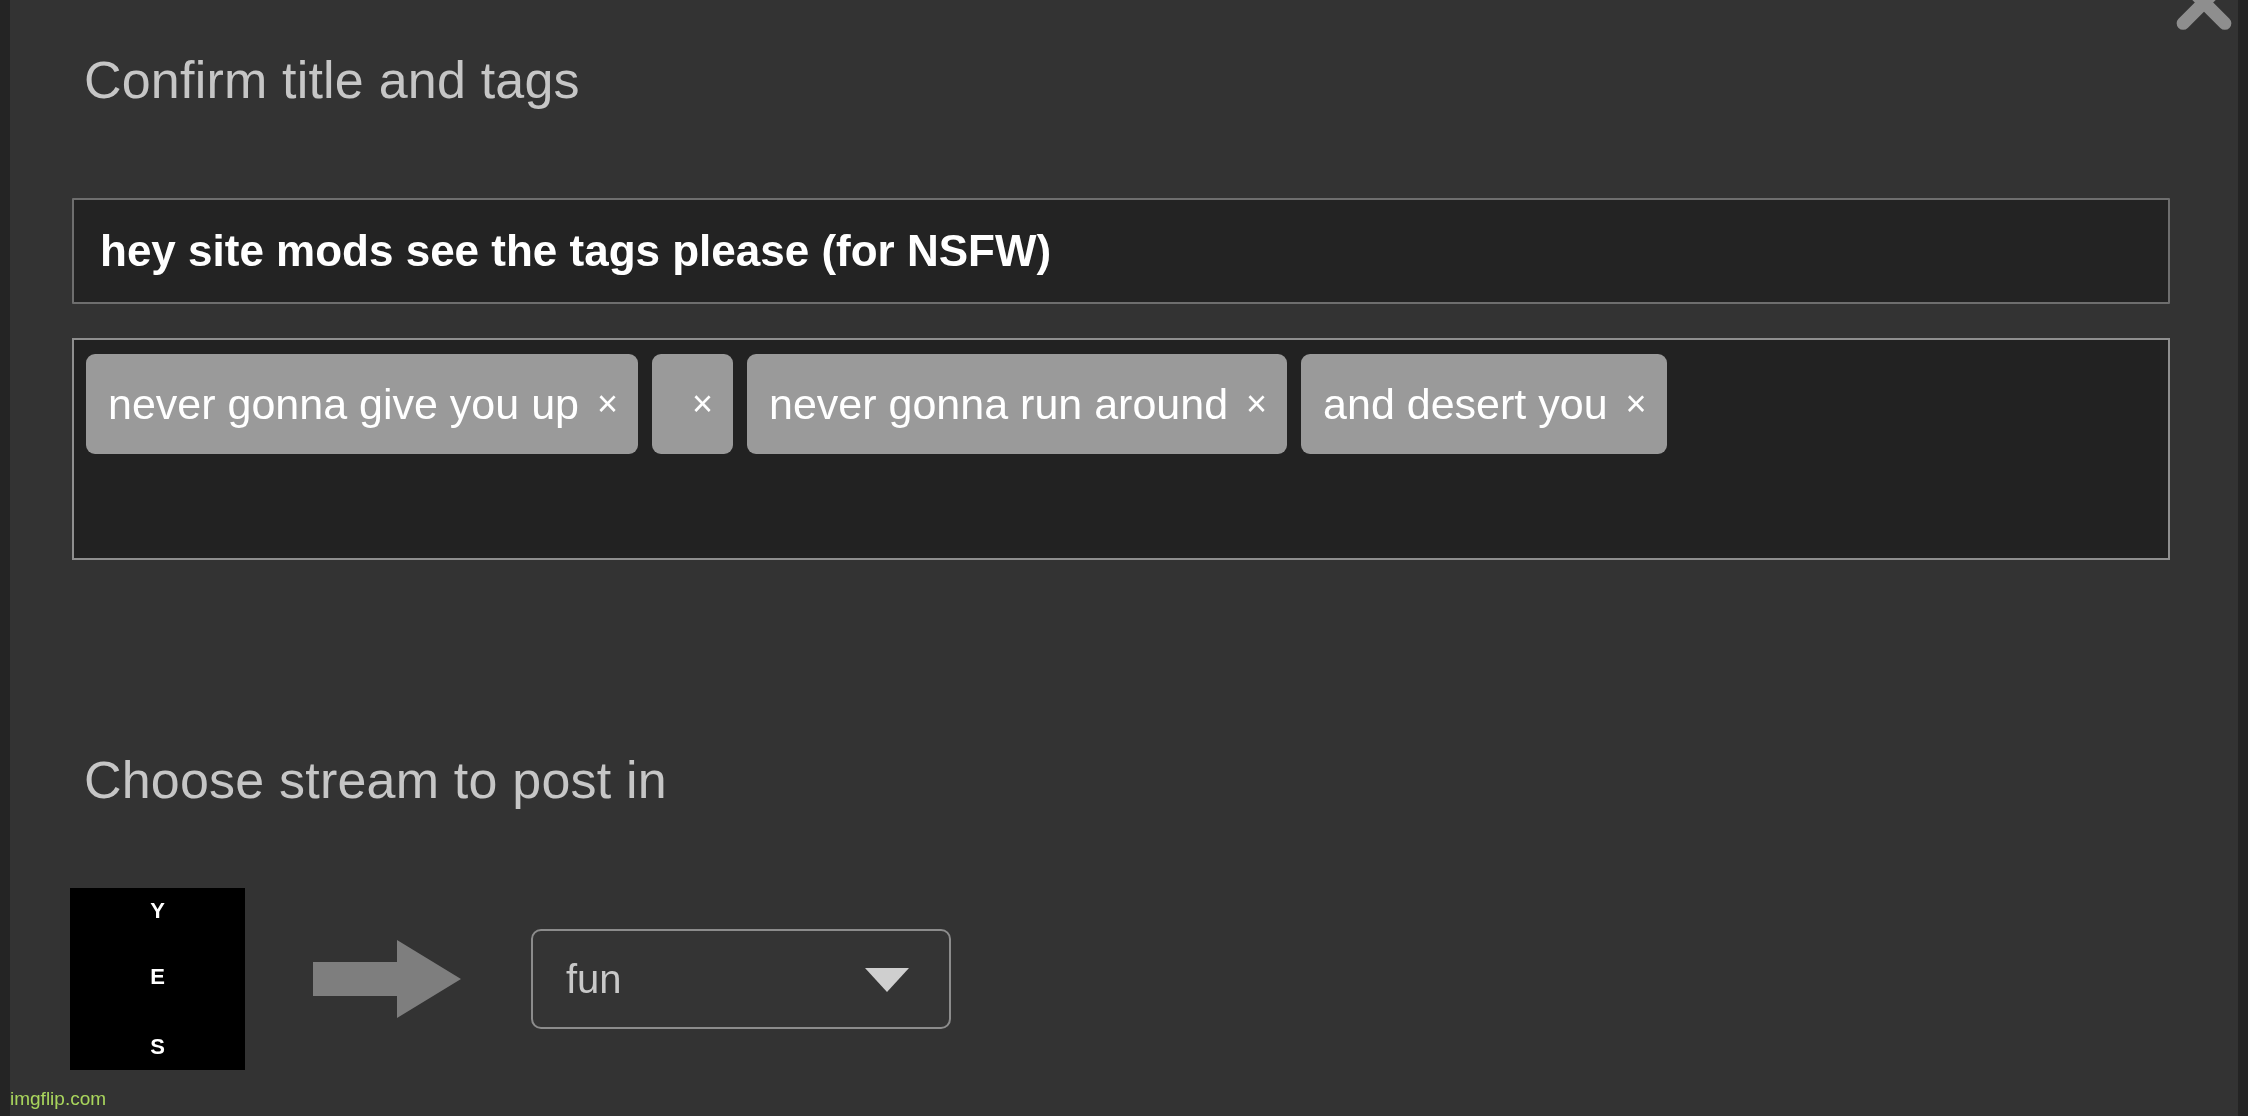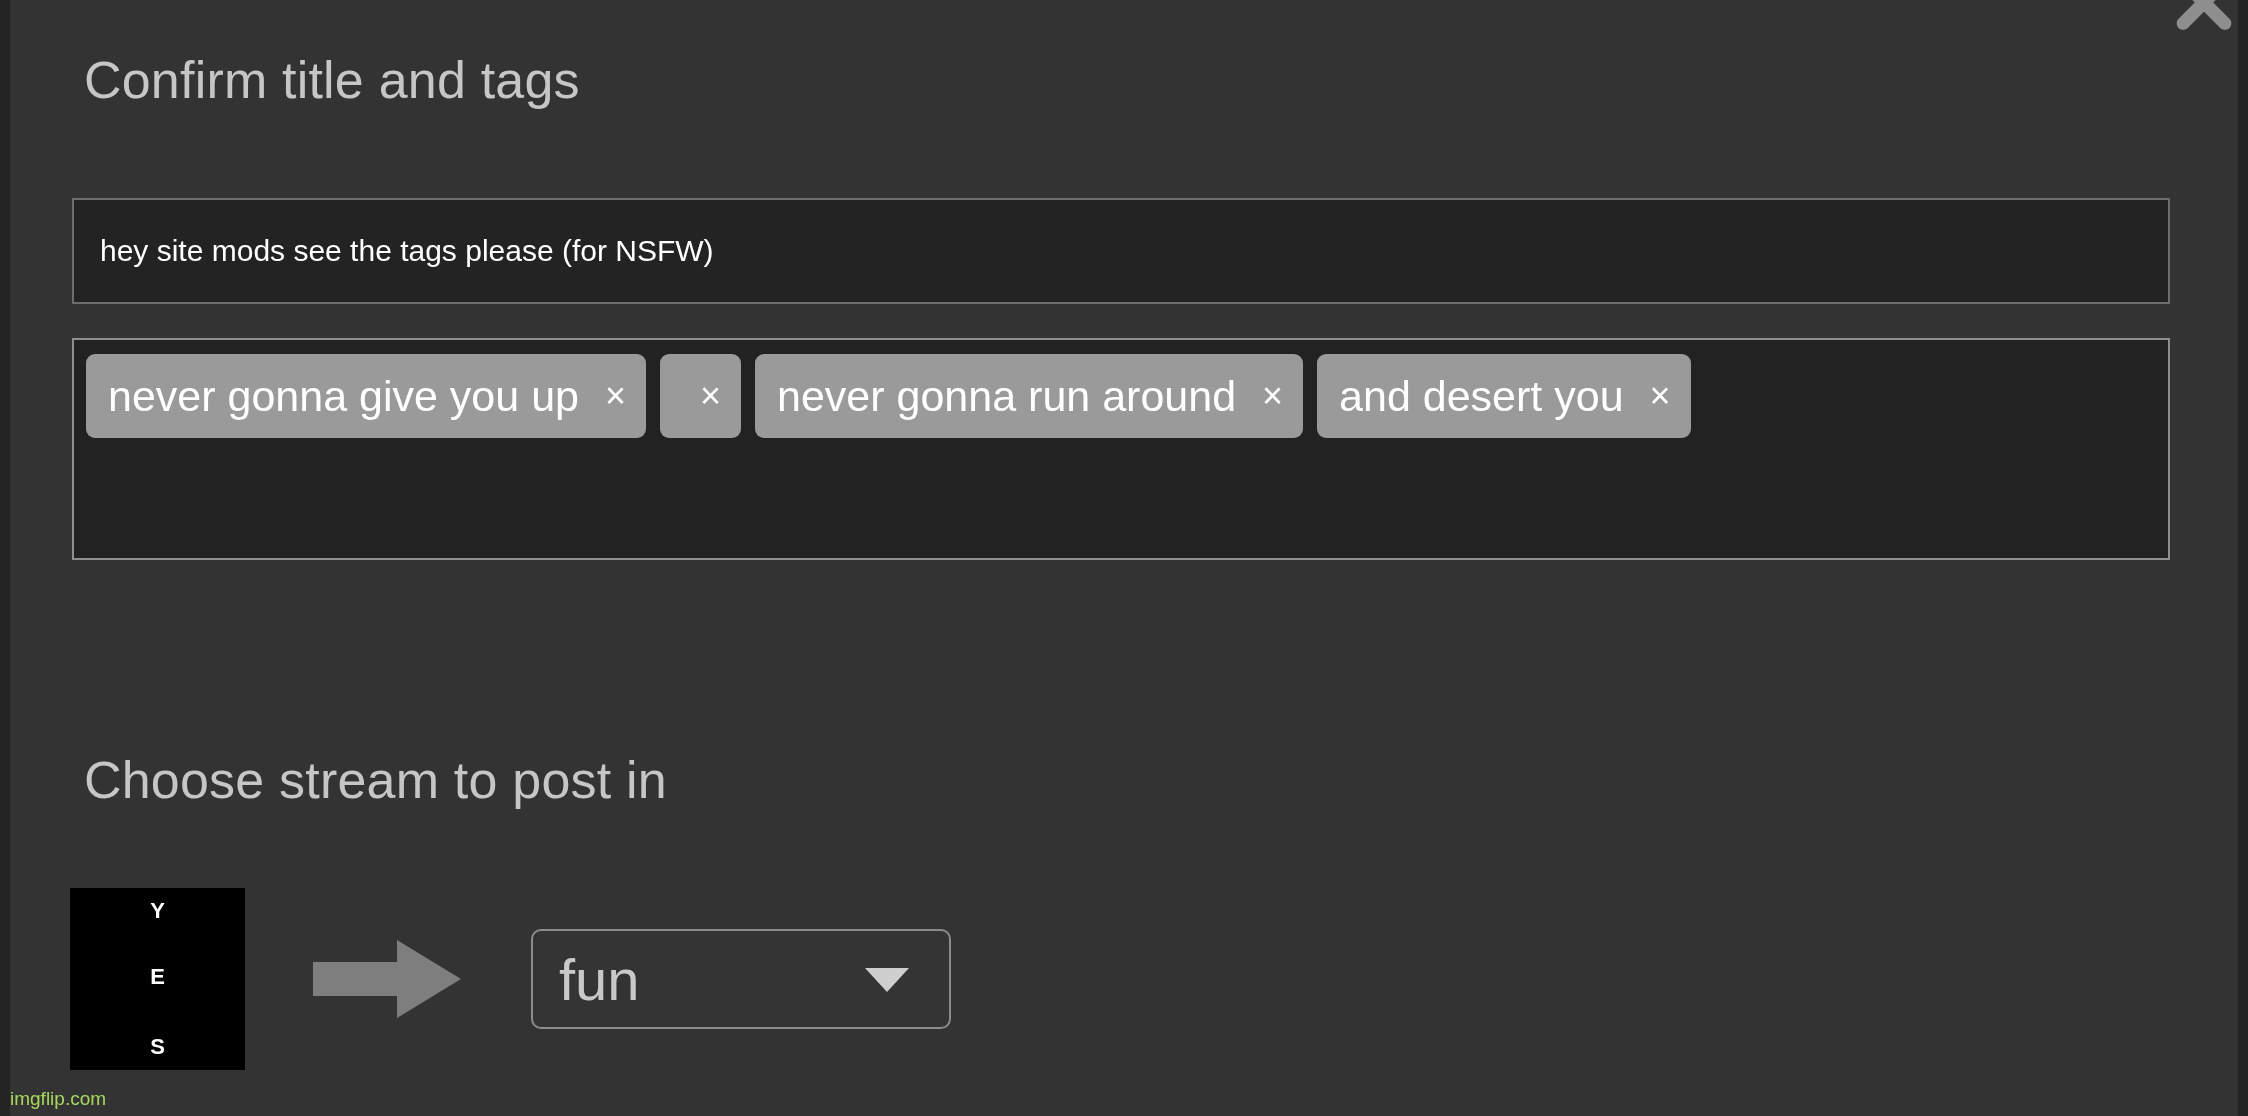--- a/index.html
+++ b/index.html
@@ -78,24 +78,25 @@
     position: absolute;
     left: 72px;
     top: 198px;
     width: 2098px;
     height: 106px;
     box-sizing: border-box;
     background: #232323;
     border: 2px solid #6e6e6e;
     color: #ffffff;
     font-family: "Liberation Sans", sans-serif;
-    font-size: 30px;
+    font-size: 44px;
     padding: 0 26px;
     outline: none;
     border-radius: 1px;
+    font-weight: bold;
   }
 
   
   #tag-box {
     position: absolute;
     left: 72px;
     top: 338px;
     width: 2098px;
     height: 222px;
     box-sizing: border-box;
@@ -106,27 +107,26 @@
     flex-wrap: wrap;
     align-content: flex-start;
     gap: 0;
   }
   .tag {
     display: inline-flex;
     align-items: center;
     background: #9a9a9a;
     color: #ffffff;
     border-radius: 9px;
-    height: 84px;
+    height: 100px;
     margin: 6px 14px 6px 0;
     padding: 0 20px 0 22px;
     font-size: 43px;
     white-space: nowrap;
     cursor: pointer;
-    gap: 8px;
   }
   .tag .tag-label { line-height: 1; }
   .tag .tag-remove {
     margin-left: 18px;
     font-size: 36px;
     line-height: 1;
     color: #ffffff;
     cursor: pointer;
   }
 
@@ -199,24 +199,24 @@
     flex: 0 0 auto;
   }
   #stream-select {
     width: 420px;
     height: 100px;
     box-sizing: border-box;
     background: #343434;
     border: 2px solid #8c8c8c;
     border-radius: 10px;
     color: #c9c9c9;
-    font-size: 58px;
+    font-size: 40px;
     display: flex;
     align-items: center;
-    padding: 0 26px;
+    padding: 0 33px;
     cursor: pointer;
   }
   #select-caret {
     position: absolute;
     right: 42px;
     top: 50%;
     margin-top: -11px;
     width: 0;
     height: 0;
     border-left: 22px solid transparent;

